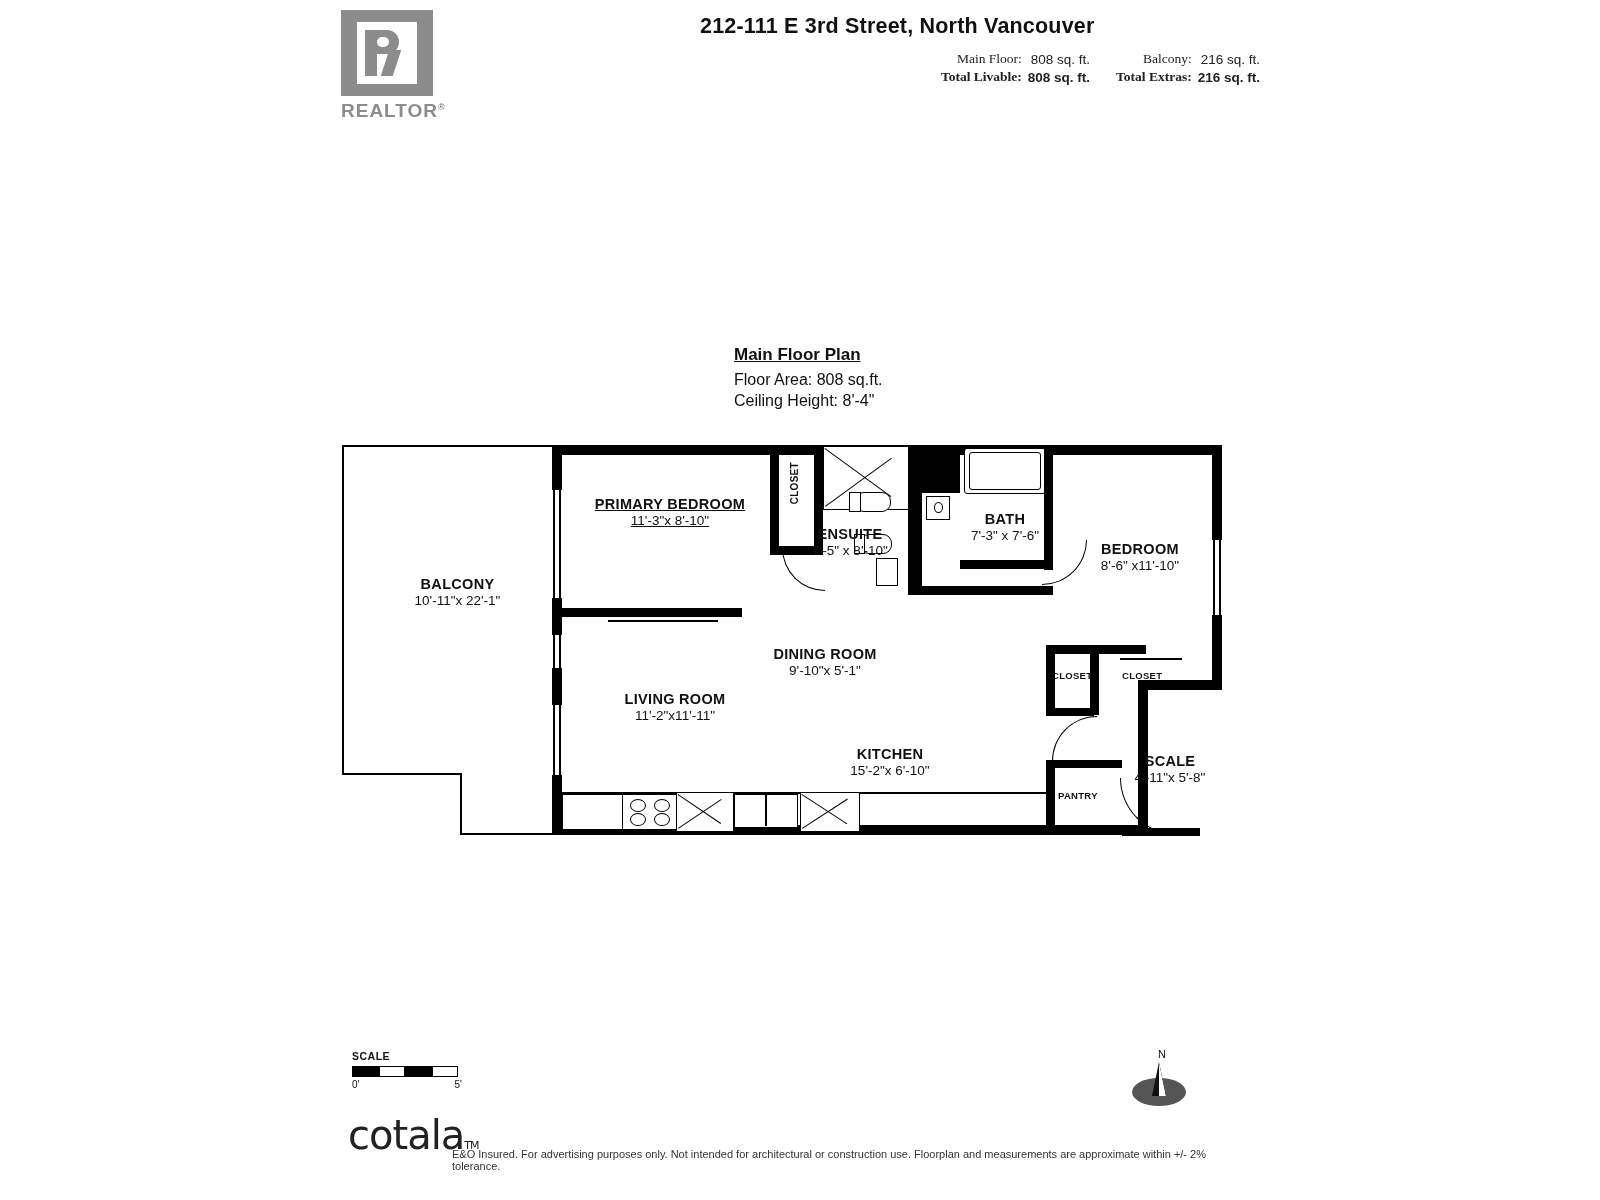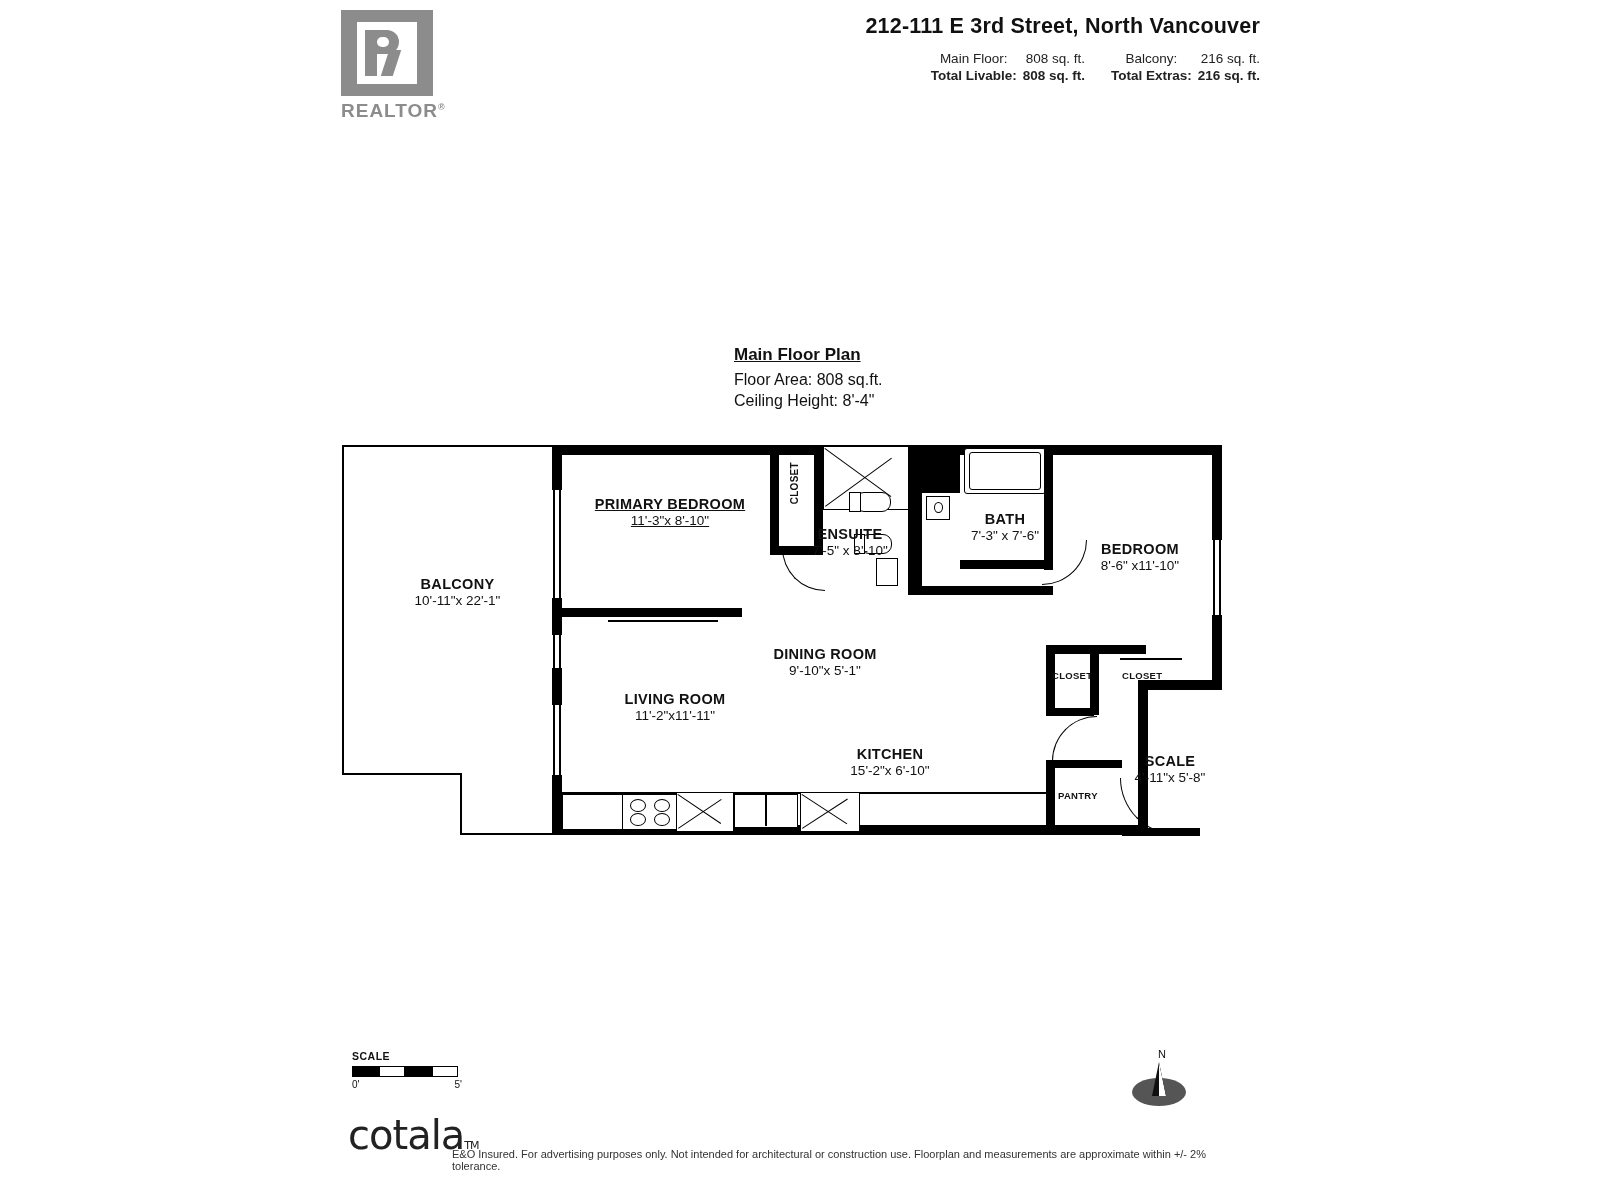--- a/index.html
+++ b/index.html
@@ -35,27 +35,27 @@
   #realtor-logo .mark .leg{
     position:absolute;left:44px;top:40px;width:12px;height:26px;background:#8c8c8c;
     transform:skewX(-18deg);
   }
   #realtor-logo .word{
     margin-top:4px;font-size:19px;letter-spacing:1px;color:#8c8c8c;font-weight:bold;
   }
   #realtor-logo .word sup{font-size:9px;}
 
   #title{
-    left:700px;top:14px;width:560px;text-align:right;
+    left:700px;top:14px;width:560px;
     font-size:21.5px;font-weight:bold;letter-spacing:.2px;
   }
   #areas{left:760px;top:50px;width:500px;text-align:right;font-size:13.5px;color:#222;}
   #areas table{border-collapse:collapse;margin-left:auto;}
   #areas td{padding:1px 0;white-space:nowrap;}
-  #areas td.lbl{text-align:center;padding-right:6px;}
+  #areas td.lbl{text-align:right;padding-right:6px;font-family:Liberation Serif, serif;}
   #areas td.val{text-align:right;padding-right:26px;}
   #areas td.val2{text-align:right;}
   #areas .b{font-weight:bold;}
 
   
   #plan-heading{left:686px;top:345px;width:420px;margin-left:48px;}
   #plan-heading .h{
     font-size:17px;font-weight:bold;text-decoration:underline;margin-bottom:4px;
   }
   #plan-heading .l{font-size:16px;line-height:1.32;}

